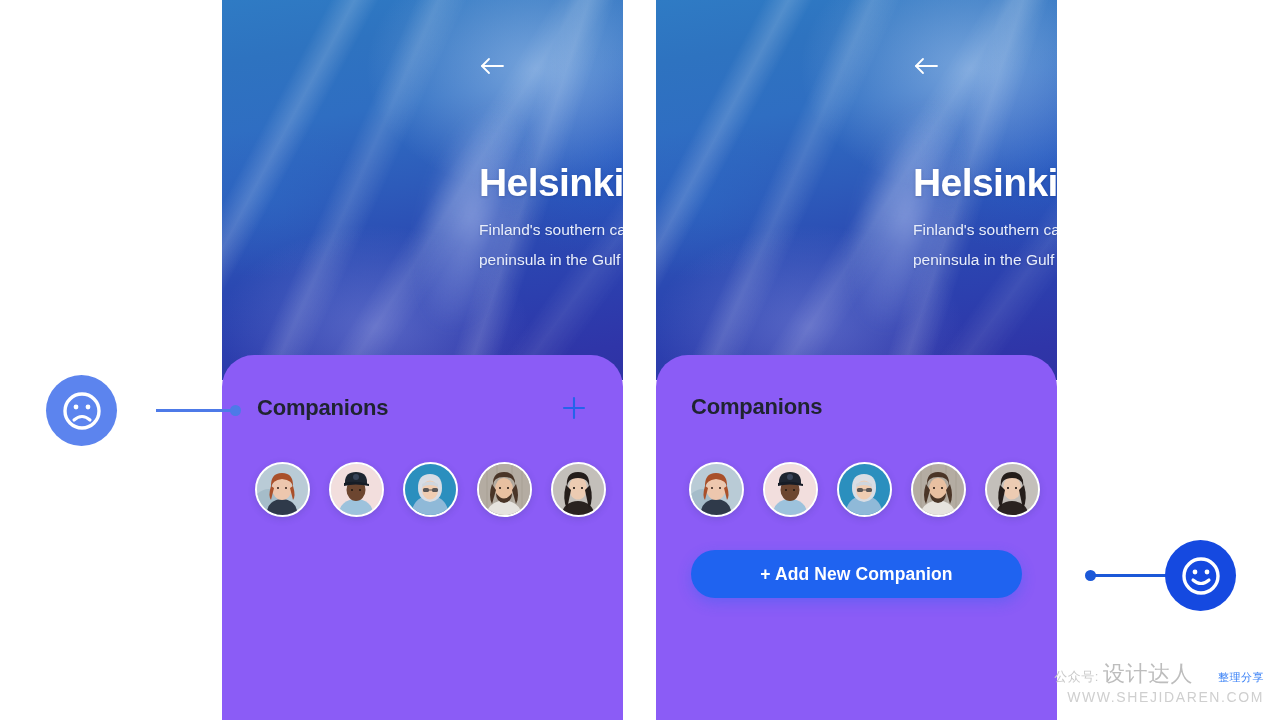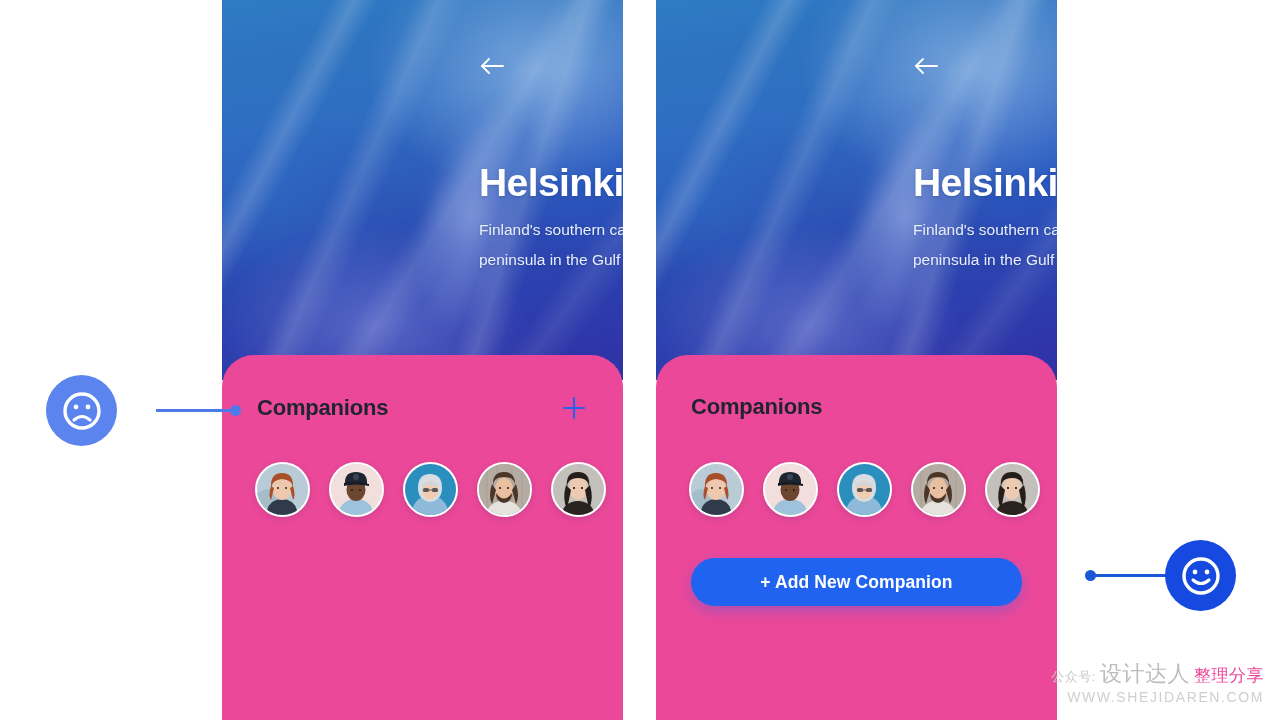--- a/index.html
+++ b/index.html
@@ -114,21 +114,21 @@
     text-shadow: 0 1px 2px rgba(20,40,90,0.22);
   }
 
   
   .sheet {
     position: absolute;
     left: 0;
     top: 355px;
     width: 401px;
     height: 365px;
-    background: #ec4899;
+    background: #8b5cf6;
     border-top-left-radius: 32px;
     border-top-right-radius: 32px;
   }
 
   .sheet-head {
     position: absolute;
     left: 35px;
     top: 39px;
     right: 28px;
     display: flex;
@@ -185,21 +185,20 @@
     font-size: 17.5px;
     font-weight: bold;
     letter-spacing: 0.1px;
     display: flex;
     align-items: center;
     justify-content: center;
     border: none;
     cursor: pointer;
     box-shadow: 0 5px 14px rgba(31,99,240,0.32);
     font-family: "Liberation Sans", sans-serif;
-    margin-top: 8px;
   }
 
   
   .annot { position: absolute; }
 
   .annot-bubble {
     position: absolute;
     width: 71px;
     height: 71px;
     border-radius: 50%;
@@ -252,22 +251,23 @@
   .wm-line1 {
     font-size: 13px;
     color: #c9c9c9;
     letter-spacing: 0.5px;
   }
   .wm-line1 .wm-brand {
     font-size: 22px;
     color: #bdbdbd;
   }
   .wm-line1 .wm-tag {
-    font-size: 17px;
-    color: #ec4899;
+    font-size: 11px;
+    color: #3b82f6;
+    margin-left: 21px;
   }
   .wm-line2 {
     font-size: 14px;
     color: #cfcfcf;
     letter-spacing: 1.6px;
     margin-top: 1px;
   }
 </style>
 </head>
 <body>

